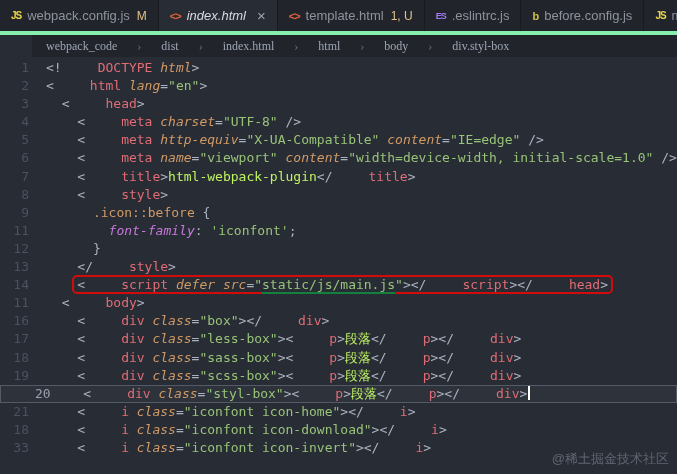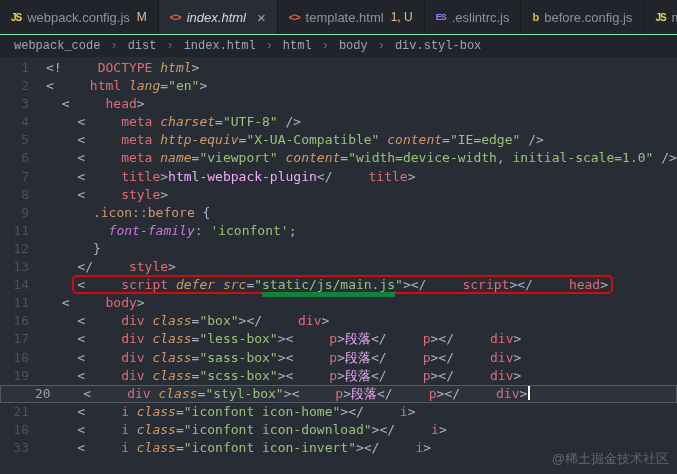--- a/index.html
+++ b/index.html
@@ -8,21 +8,21 @@
     width: 677px; height: 474px; overflow: hidden;
     background: #282c34;
     font-family: "DejaVu Sans Mono", "Liberation Mono", monospace;
   }
   .window { width: 677px; height: 474px; display: flex; flex-direction: column; }
 
   
   .tab-bar {
     display: flex; height: 35px; flex: 0 0 35px;
     background: #0f766e; overflow: hidden;
-    border-bottom: 1px solid #86efac;
+    border-bottom: 4px solid #86efac;
   }
   .tab {
     display: flex; align-items: center; gap: 6px;
     padding: 0 11px; flex: 0 0 auto; white-space: nowrap;
     background: #21252b; border-right: 1px solid #181a1f;
     font-family: "Liberation Sans", sans-serif;
     font-size: 13px; color: #8d939e; cursor: pointer;
   }
   .tab.active { background: #282c34; color: #d7dae0; }
   .tab-label.it { font-style: italic; }
@@ -30,23 +30,24 @@
   .close { color: #9da5b4; margin-left: 5px; font-size: 15px; line-height: 1; }
   .ficon { font-weight: bold; font-size: 10px; letter-spacing: -1px; }
   .ficon-js { color: #e8d44d; }
   .ficon-html { color: #e5633a; font-size: 11px; }
   .ficon-eslint { color: #a07df0; font-size: 9px; }
   .ficon-babel { color: #d3c24b; font-size: 11px; }
 
   
   .breadcrumb {
     height: 22px; flex: 0 0 22px; display: flex; align-items: center;
-    gap: 10px; padding: 0 14px; background: #21252b;
-    font-family: Liberation Mono, monospace; font-size: 12px; color: #9da5b4;
+    gap: 20px; padding: 0 14px; background: #21252b;
+    font-family: Liberation Serif, serif; font-size: 12px; color: #9da5b4;
     white-space: nowrap;
+    margin-left: 32px;
   }
   .crumb { cursor: pointer; }
   .crumb-sep { color: #666d7a; font-size: 12px; }
 
   
   .editor { position: relative; flex: 1 1 auto; background: #282c34; padding-top: 2px; overflow: hidden; }
   .line { height: 18.1px; line-height: 18.1px; font-size: 13px; white-space: pre; position: relative; }
   .ln {
     display: inline-block; width: 46px; padding-right: 17px;
     text-align: right; color: #495162;
@@ -57,22 +58,22 @@
     border: 1px solid #545b67; pointer-events: none;
   }
   .line.current .ln { color: #9aa2b1; padding-left: 35px; }
 
   .tk-p    { color: #abb2bf; }
   .tk-tag  { color: #e06c75; padding-left: 36px; }
   .tk-attr { color: #d19a66; font-style: italic; }
   .tk-str  { color: #98c379; }
   .tk-prop { color: #c678dd; font-style: italic; }
   .tk-sel  { color: #d19a66; }
-  .tk-text { color: #f0abfc; }
-  .tk-link { color: #98c379; border-bottom: 5px solid #15803d; }
+  .tk-text { color: #bef264; }
+  .tk-link { color: #98c379; border-bottom: 2px solid #15803d; }
 
   .red-box {
     box-shadow: 0 0 0 2px #d40b0b;
     border-radius: 3px; padding: 0 3px; margin-left: -3px;
   }
   .cursor {
     display: inline-block; width: 2px; height: 14px;
     background: #ffffff; vertical-align: -2px; margin-left: 1px;
   }
 

